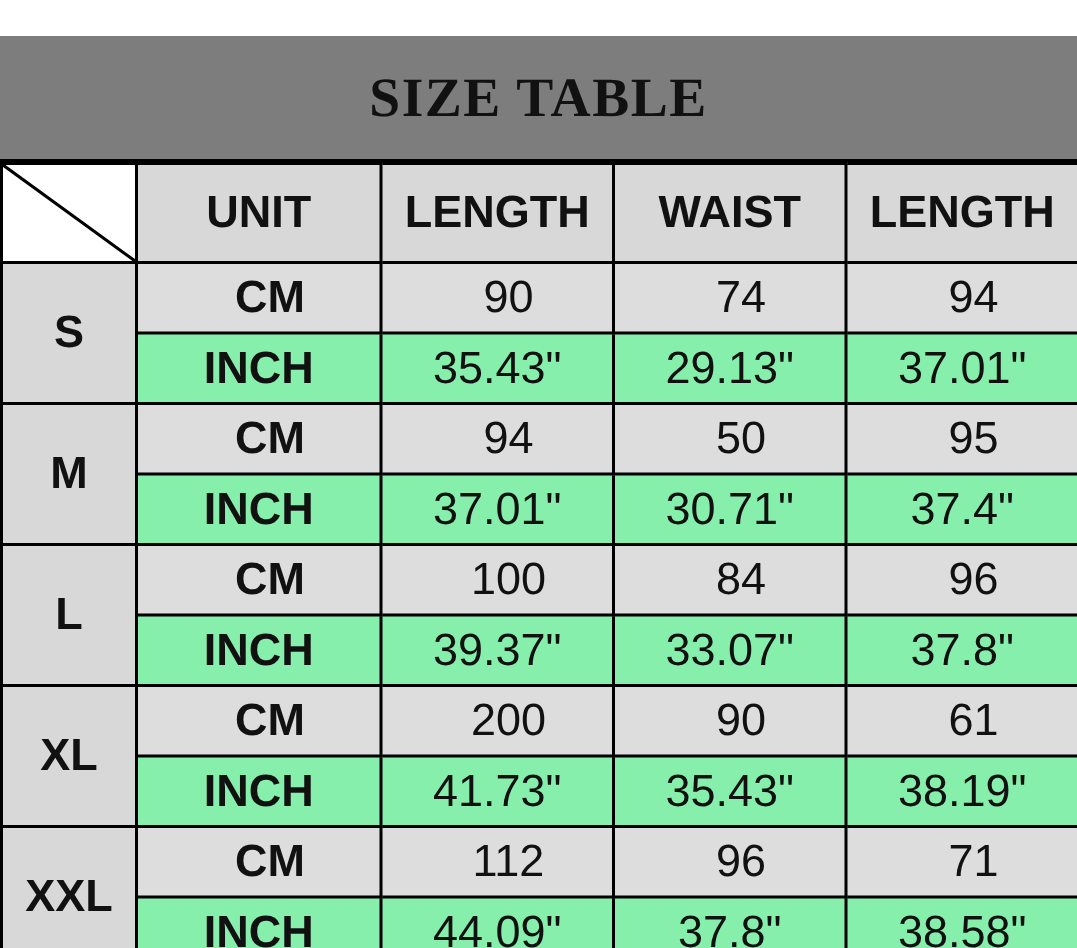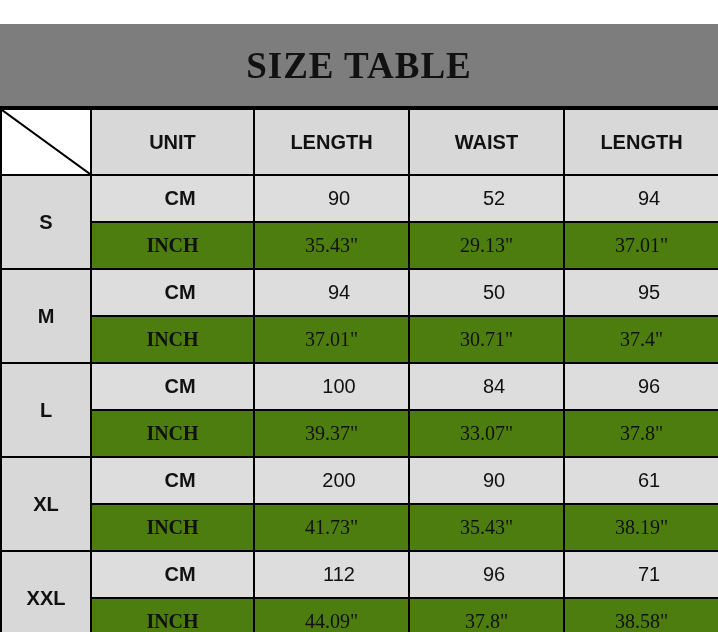--- a/index.html
+++ b/index.html
@@ -46,21 +46,21 @@
     table-layout: fixed;
   }
   table.size-table col.c-size { width: 90px; }
   table.size-table col.c-unit { width: 163px; }
   table.size-table col.c-val  { width: 155px; }
 
   table.size-table td {
     border: 2px solid #000000;
     text-align: center;
     vertical-align: middle;
-    font-size: 20px;
+    font-size: 30px;
     color: #111111;
     font-family: "Liberation Sans", sans-serif;
   }
 
   
   .hdr td {
     height: 62px;
     background: #d8d8d8;
     font-size: 23px;
     font-weight: bold;
@@ -93,21 +93,21 @@
   }
   .val-cell {
     background: #d8d8d8;
     font-size: 22px;
   }
   .row-cm td { height: 43px; }
   .row-in td { height: 43px; }
 
   
   .shade-a .unit-cell, .shade-a .val-cell { background: #dddddd; padding-left: 16px; }
-  .shade-b .unit-cell, .shade-b .val-cell { background: #4d7c0f; font-family: Liberation Serif, serif; }
+  .shade-b .unit-cell, .shade-b .val-cell { background: #86efac; }
 
   
   .footer {
     height: 72px;
     background: #d8d8d8;
     border-top: 2px solid #000000;
     box-sizing: border-box;
     padding: 8px 10px 0 10px;
     text-align: center;
   }
@@ -140,21 +140,21 @@
         <td>UNIT</td>
         <td>LENGTH</td>
         <td>WAIST</td>
         <td>LENGTH</td>
       </tr>
 
       <tr class="row-cm shade-a">
         <td class="size-cell" rowspan="2">S</td>
         <td class="unit-cell">CM</td>
         <td class="val-cell">90</td>
-        <td class="val-cell">52</td>
+        <td class="val-cell">74</td>
         <td class="val-cell">94</td>
       </tr>
       <tr class="row-in shade-b">
         <td class="unit-cell">INCH</td>
         <td class="val-cell">35.43"</td>
         <td class="val-cell">29.13"</td>
         <td class="val-cell">37.01"</td>
       </tr>
 
       <tr class="row-cm shade-a">

